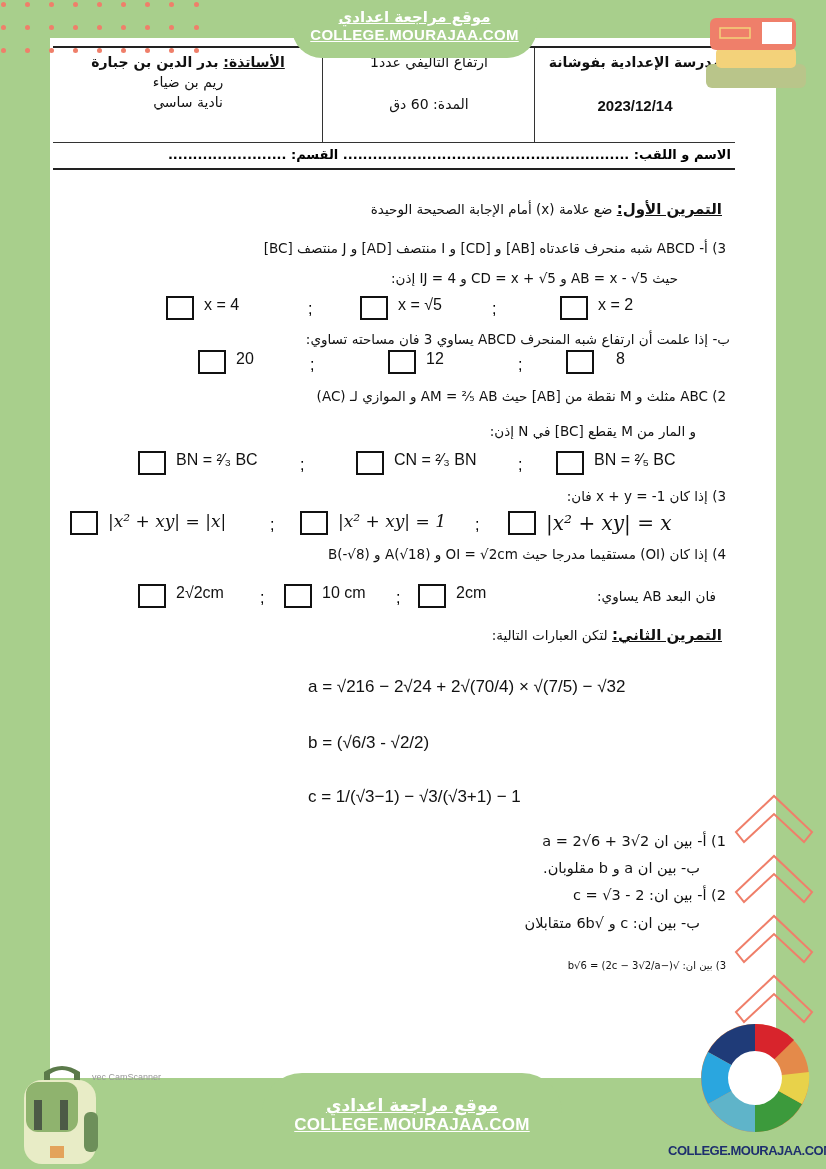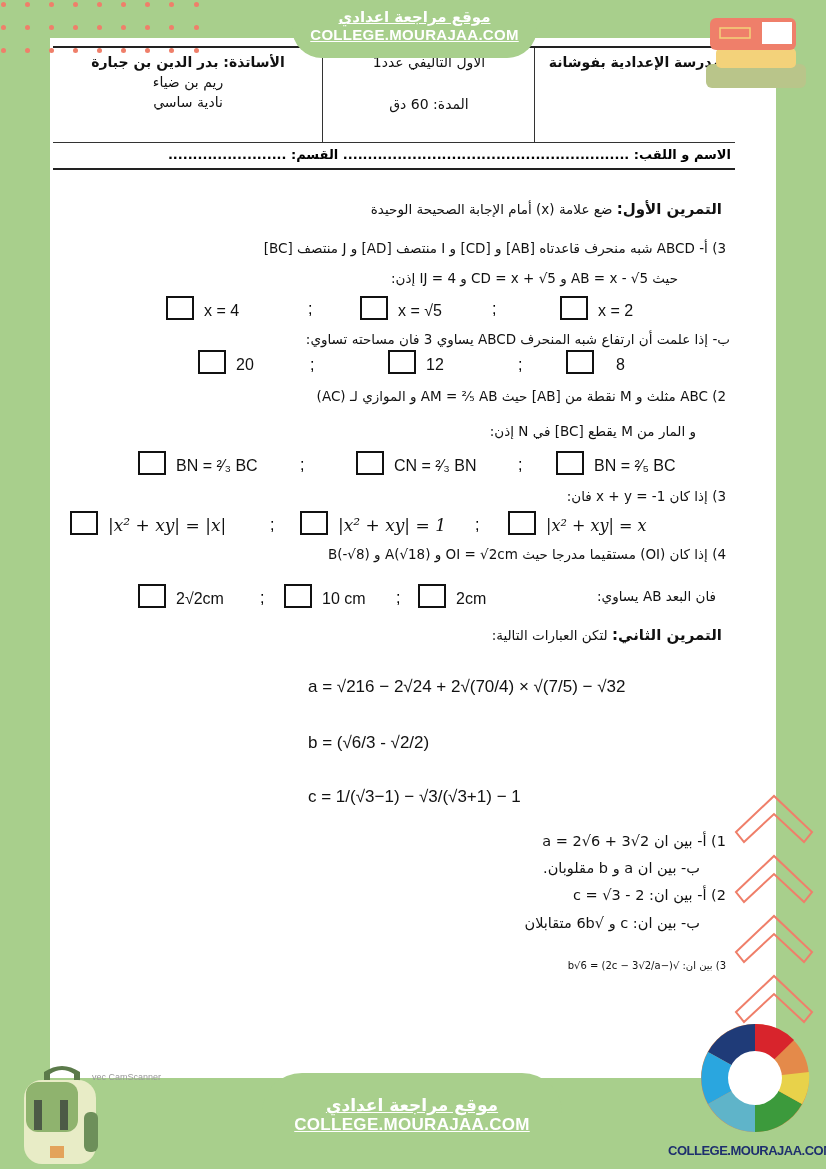--- a/index.html
+++ b/index.html
@@ -21,22 +21,22 @@
   .hcell { position:absolute; top:0; height:94px; direction:rtl; font-family:"DejaVu Sans", sans-serif; font-size:14px; color:#111; text-align:center; }
   .hcol-school { right:0; width:200px; border-left:1.5px solid #333; }
   .hcol-exam { right:200px; width:212px; border-left:1.5px solid #333; }
   .hcol-teachers { right:412px; width:270px; }
   .hrow-name { position:absolute; left:0; right:0; top:94px; height:24px; border-top:1.5px solid #333; direction:rtl; font-size:13px; font-weight:bold; padding-right:4px; line-height:24px; }
   .line { display:block; line-height:20px; }
 
   .rtl { direction:rtl; }
   .txt { position:absolute; font-family:"DejaVu Sans", sans-serif; font-size:13.5px; color:#111; white-space:nowrap; }
   .title { font-weight:bold; font-size:15px; }
-  .u { }
-  .opt { position:absolute; display:flex; align-items:flex-end; gap:10px; font-family:"Liberation Sans", sans-serif; font-size:16px; color:#111; white-space:nowrap; }
+  .u { text-decoration:underline; }
+  .opt { position:absolute; display:flex; align-items:flex-start; gap:10px; font-family:"Liberation Sans", sans-serif; font-size:16px; color:#111; white-space:nowrap; }
   .box { width:28px; height:24px; border:2px solid #111; box-sizing:border-box; display:inline-block; }
   .math { font-family:"DejaVu Serif", serif; font-style:italic; }
   .sep { position:absolute; font-size:16px; font-family:"Liberation Sans", sans-serif; }
   .expr { position:absolute; font-family:"Liberation Sans", sans-serif; font-size:17px; color:#111; white-space:nowrap; }
 
   .chev { position:absolute; right:12px; width:80px; height:60px; }
   .side-right { position:absolute; left:776px; top:0; width:50px; height:1169px; background:#a8cf8c; }
   .side-left { position:absolute; left:0; top:0; width:50px; height:1169px; background:#a8cf8c; }
   .bottom-band { position:absolute; left:0; top:1110px; width:826px; height:59px; background:#a8cf8c; }
   .logo-text { position:absolute; left:668px; top:1143px; width:150px; text-align:center; color:#1e2f6e; font-family:"Liberation Sans", sans-serif; font-weight:bold; font-size:13px; letter-spacing:-0.5px; }
@@ -76,23 +76,24 @@
     <span class="dot" style="left:97px;top:48px"></span>
     <span class="dot" style="left:121px;top:48px"></span>
     <span class="dot" style="left:145px;top:48px"></span>
     <span class="dot" style="left:169px;top:48px"></span>
     <span class="dot" style="left:194px;top:48px"></span>
 </div>
 
 <div class="htable">
   <div class="hcell hcol-school">
     <span class="line" style="font-weight:bold;margin-top:4px">مدرسة الإعدادية بفوشانة</span>
+    <span class="line" style="margin-top:24px;font-weight:bold;font-family:'Liberation Sans',sans-serif;font-size:15px">2023/12/14</span>
   </div>
   <div class="hcell hcol-exam">
-    <span class="line" style="margin-top:4px">الأول التأليفي عدد1</span>
+    <span class="line" style="margin-top:4px">ارتفاع التأليفي عدد1</span>
     <span class="line" style="margin-top:22px">المدة: 60 دق</span>
   </div>
   <div class="hcell hcol-teachers">
     <span class="line" style="margin-top:4px;font-weight:bold"><span class="u">الأساتذة:</span> <span>بدر الدين بن جبارة</span></span>
     <span class="line">ريم بن ضياء</span>
     <span class="line">نادية ساسي</span>
   </div>
   <div class="hrow-name">
     <span>الاسم و اللقب: ..........................................................</span>
     <span>القسم: ........................</span>
@@ -152,21 +153,21 @@
     <span>CN = ²⁄₃ BN</span>
   </div>
 <span class="sep" style="left:300px;top:456px">;</span>
 <div class="opt" style="left:138px;top:451px">
     <span class="box"></span>
     <span>BN = ²⁄₃ BC</span>
   </div>
 
 <div class="txt rtl" style="right:100px;top:488px">3) إذا كان x + y = -1 فان:</div>
 
-<div class="opt math" style="left:508px;top:511px;font-size:16px">
+<div class="opt math" style="left:508px;top:511px;font-size:20px">
     <span class="box"></span>
     <span>|x² + xy| = x</span>
   </div>
 <span class="sep" style="left:475px;top:516px">;</span>
 <div class="opt math" style="left:300px;top:511px;font-size:17px">
     <span class="box"></span>
     <span>|x² + xy| = 1</span>
   </div>
 <span class="sep" style="left:270px;top:516px">;</span>
 <div class="opt math" style="left:70px;top:511px;font-size:17px">

